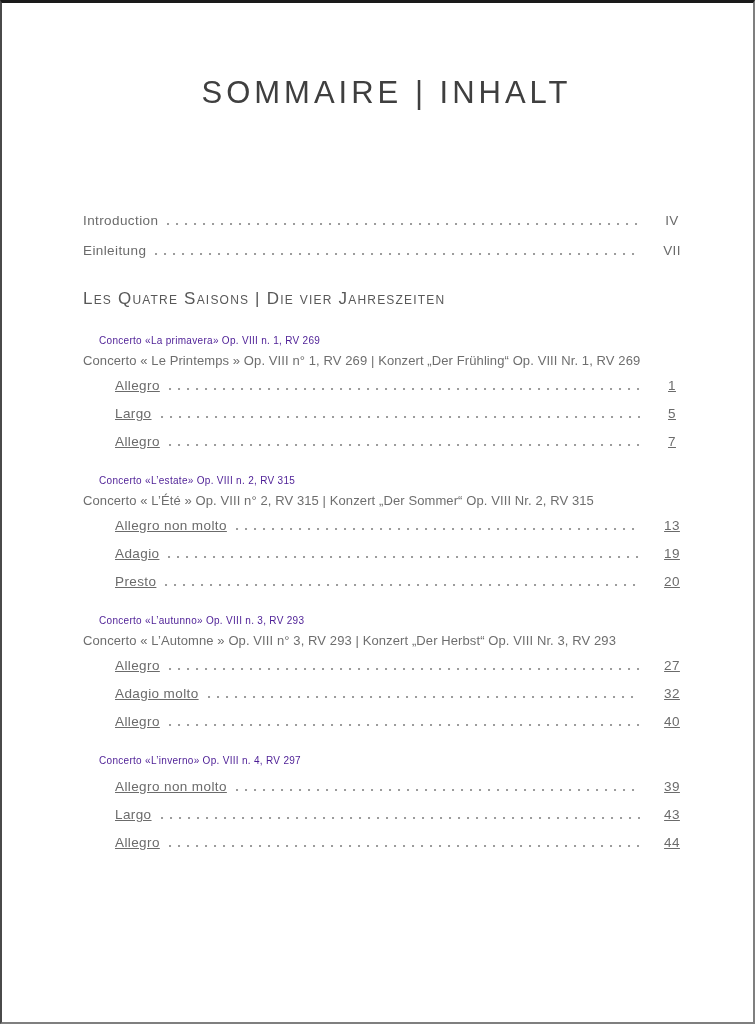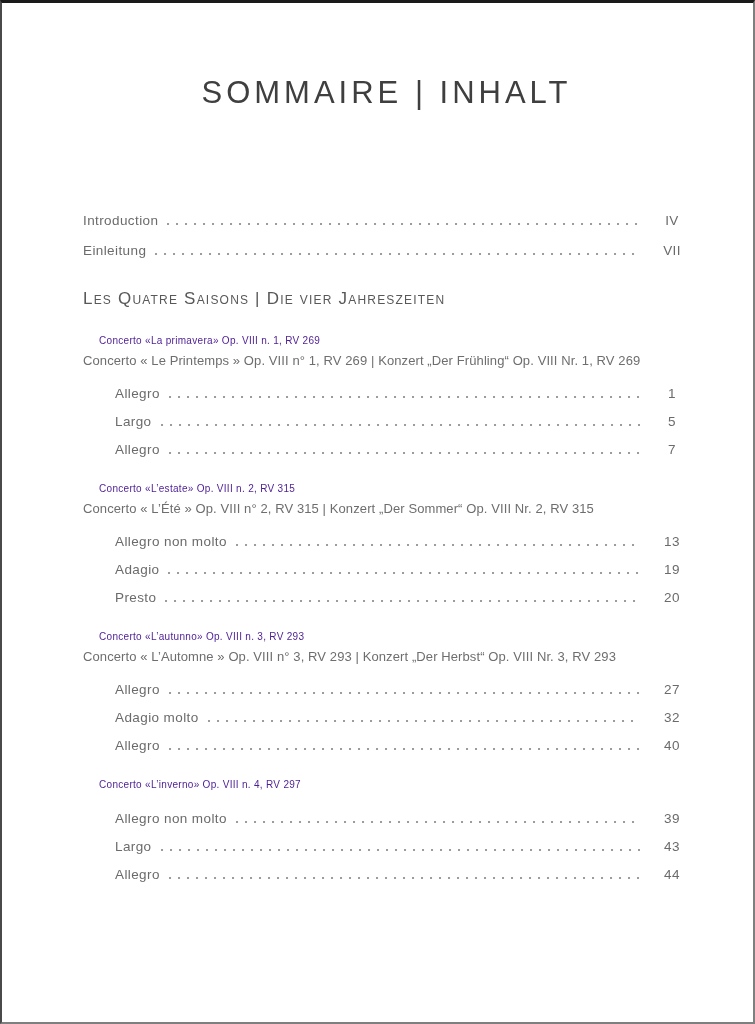--- a/index.html
+++ b/index.html
@@ -82,21 +82,22 @@
     color: #4c1d95;
     margin-left: 16px;
   }
   .c-subtitle {
     font-size: 13px;
     line-height: 19px;
     letter-spacing: 0.1px;
     color: #6e6e6e;
   }
   .movements {
-    margin: 16px 0 5px 0;
+    margin: 8px 0 5px 0;
+    text-decoration: underline;
   }
   .movements .toc-row {
     height: 28px;
     padding-left: 32px;
   }
 </style>
 </head>
 <body>
 
 <div class="page">

